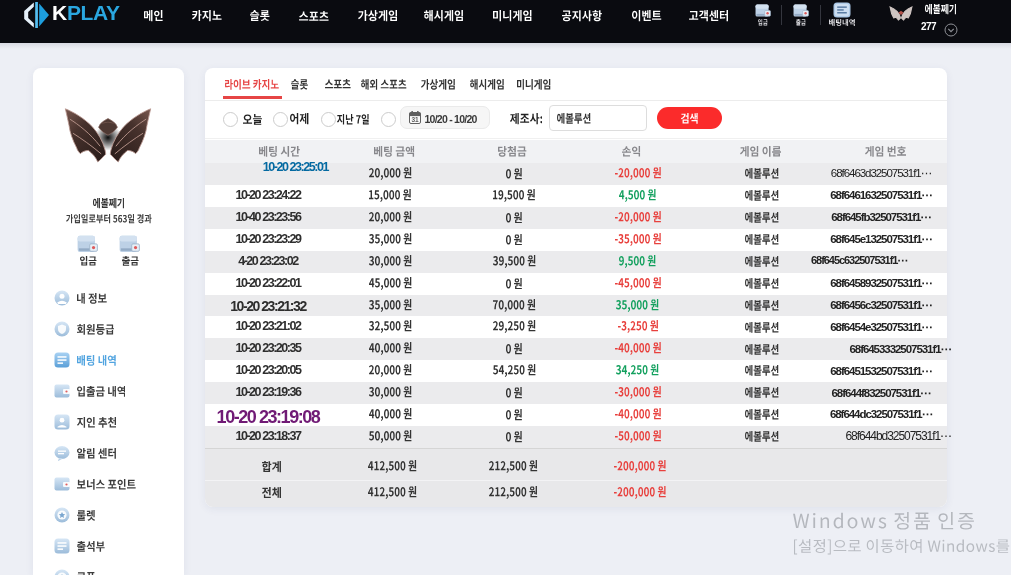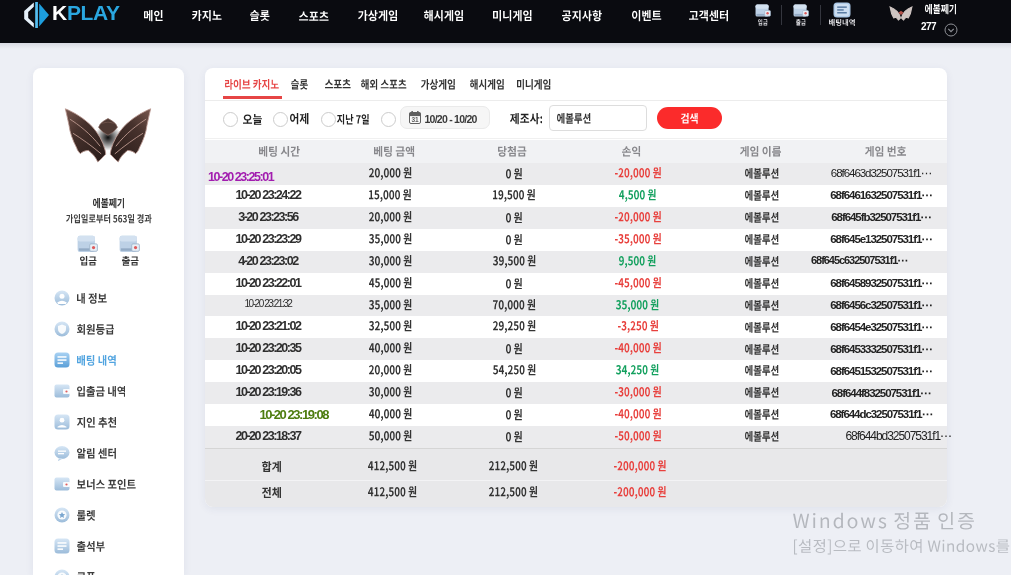--- a/index.html
+++ b/index.html
@@ -381,21 +381,21 @@
     <svg style="position:absolute;left:622.0px;top:146.2px" width="18.7" height="11.2" viewBox="0.43 -9.63 18.7 11.2">
       <use href="#t43" fill="#87878b"></use>
     </svg>
     <svg style="position:absolute;left:740.0px;top:146.2px" width="41.6" height="11.3" viewBox="0.31 -9.65 41.6 11.3">
       <use href="#t44" fill="#87878b"></use>
     </svg>
     <svg style="position:absolute;left:864.5px;top:146.2px" width="41.6" height="11.2" viewBox="0.31 -9.64 41.6 11.2">
       <use href="#t45" fill="#87878b"></use>
     </svg>
     <div class="abs" style="left:205px;top:163.0px;width:742px;height:21.9px;background:#ebebed"></div>
-    <div class="abs" style="left:208px;top:170px;width:120px;text-align:left;font-size:12.5px;font-weight:700;letter-spacing:-1.45px;color:#a21caf">10-20 23:25:01</div>
+    <div class="abs" style="left:208px;top:160px;width:120px;text-align:right;font-size:12.5px;font-weight:700;letter-spacing:-1.45px;color:#0369a1">10-20 23:25:01</div>
     <svg style="position:absolute;left:368.8px;top:167.0px" width="43.0" height="13.5" viewBox="0.34 -10.31 43.0 13.5">
       <use href="#t46" fill="#333333"></use>
     </svg>
     <svg style="position:absolute;left:506.1px;top:167.9px" width="16.5" height="11.8" viewBox="0.43 -10.31 16.5 11.8">
       <use href="#t47" fill="#333333"></use>
     </svg>
     <svg style="position:absolute;left:614.6px;top:167.0px" width="46.5" height="13.5" viewBox="0.48 -10.31 46.5 13.5">
       <use href="#t48" fill="#e8403d"></use>
     </svg>
     <svg style="position:absolute;left:745.3px;top:168.1px" width="34.1" height="11.3" viewBox="0.45 -9.64 34.1 11.3">
@@ -410,21 +410,21 @@
       <use href="#t50" fill="#333333"></use>
     </svg>
     <svg style="position:absolute;left:619.1px;top:188.9px" width="37.3" height="13.5" viewBox="0.21 -10.31 37.3 13.5">
       <use href="#t51" fill="#13a05e"></use>
     </svg>
     <svg style="position:absolute;left:745.3px;top:190.0px" width="34.1" height="11.3" viewBox="0.45 -9.64 34.1 11.3">
       <use href="#t38" fill="#333333"></use>
     </svg>
     <div class="abs" style="left:811px;top:188.2px;width:140px;text-align:center;font-size:11.5px;font-weight:700;letter-spacing:-1.05px;color:#222">68f6461632507531f1⋯</div>
     <div class="abs" style="left:205px;top:206.8px;width:742px;height:21.9px;background:#ebebed"></div>
-    <div class="abs" style="left:208px;top:209.8px;width:120px;text-align:center;font-size:12.5px;font-weight:700;letter-spacing:-1.45px;color:#2e2e2e">3-20 23:23:56</div>
+    <div class="abs" style="left:208px;top:209.8px;width:120px;text-align:center;font-size:12.5px;font-weight:700;letter-spacing:-1.45px;color:#2e2e2e">10-40 23:23:56</div>
     <svg style="position:absolute;left:368.8px;top:210.8px" width="43.0" height="13.5" viewBox="0.34 -10.31 43.0 13.5">
       <use href="#t46" fill="#333333"></use>
     </svg>
     <svg style="position:absolute;left:506.1px;top:211.7px" width="16.5" height="11.8" viewBox="0.43 -10.31 16.5 11.8">
       <use href="#t47" fill="#333333"></use>
     </svg>
     <svg style="position:absolute;left:614.6px;top:210.8px" width="46.5" height="13.5" viewBox="0.48 -10.31 46.5 13.5">
       <use href="#t48" fill="#e8403d"></use>
     </svg>
     <svg style="position:absolute;left:745.3px;top:212.0px" width="34.1" height="11.3" viewBox="0.45 -9.64 34.1 11.3">
@@ -468,21 +468,21 @@
       <use href="#t47" fill="#333333"></use>
     </svg>
     <svg style="position:absolute;left:614.6px;top:276.6px" width="46.5" height="13.5" viewBox="0.48 -10.31 46.5 13.5">
       <use href="#t58" fill="#e8403d"></use>
     </svg>
     <svg style="position:absolute;left:745.3px;top:277.7px" width="34.1" height="11.3" viewBox="0.45 -9.64 34.1 11.3">
       <use href="#t38" fill="#333333"></use>
     </svg>
     <div class="abs" style="left:811px;top:275.9px;width:140px;text-align:center;font-size:11.5px;font-weight:700;letter-spacing:-1.05px;color:#222">68f6458932507531f1⋯</div>
     <div class="abs" style="left:205px;top:294.5px;width:742px;height:21.9px;background:#ebebed"></div>
-    <div class="abs" style="left:208px;top:297.5px;width:120px;text-align:center;font-size:10px;font-weight:400;letter-spacing:-1.45px;color:#2e2e2e">10-20 23:21:32</div>
+    <div class="abs" style="left:208px;top:297.5px;width:120px;text-align:center;font-size:14px;font-weight:700;letter-spacing:-1.45px;color:#2e2e2e">10-20 23:21:32</div>
     <svg style="position:absolute;left:368.8px;top:298.5px" width="43.1" height="13.5" viewBox="0.26 -10.31 43.1 13.5">
       <use href="#t52" fill="#333333"></use>
     </svg>
     <svg style="position:absolute;left:492.9px;top:298.5px" width="42.8" height="13.5" viewBox="0.49 -10.31 42.8 13.5">
       <use href="#t59" fill="#333333"></use>
     </svg>
     <svg style="position:absolute;left:616.3px;top:298.5px" width="43.1" height="13.5" viewBox="0.26 -10.31 43.1 13.5">
       <use href="#t52" fill="#13a05e"></use>
     </svg>
     <svg style="position:absolute;left:745.3px;top:299.6px" width="34.1" height="11.3" viewBox="0.45 -9.64 34.1 11.3">
@@ -510,21 +510,21 @@
     </svg>
     <svg style="position:absolute;left:506.1px;top:343.2px" width="16.5" height="11.8" viewBox="0.43 -10.31 16.5 11.8">
       <use href="#t47" fill="#333333"></use>
     </svg>
     <svg style="position:absolute;left:614.6px;top:342.4px" width="46.5" height="13.5" viewBox="0.48 -10.31 46.5 13.5">
       <use href="#t64" fill="#e8403d"></use>
     </svg>
     <svg style="position:absolute;left:745.3px;top:343.5px" width="34.1" height="11.3" viewBox="0.45 -9.64 34.1 11.3">
       <use href="#t38" fill="#333333"></use>
     </svg>
-    <div class="abs" style="left:811px;top:341.6px;width:140px;text-align:center;font-size:11.5px;font-weight:700;letter-spacing:-1.05px;color:#222">68f6453332507531f1⋯</div>
+    <div class="abs" style="left:811px;top:341.6px;width:140px;text-align:right;font-size:11.5px;font-weight:700;letter-spacing:-1.05px;color:#222">68f6453332507531f1⋯</div>
     <div class="abs" style="left:208px;top:363.2px;width:120px;text-align:center;font-size:12.5px;font-weight:700;letter-spacing:-1.45px;color:#2e2e2e">10-20 23:20:05</div>
     <svg style="position:absolute;left:368.8px;top:364.3px" width="43.0" height="13.5" viewBox="0.34 -10.31 43.0 13.5">
       <use href="#t46" fill="#333333"></use>
     </svg>
     <svg style="position:absolute;left:492.8px;top:364.3px" width="43.1" height="13.5" viewBox="0.26 -10.31 43.1 13.5">
       <use href="#t65" fill="#333333"></use>
     </svg>
     <svg style="position:absolute;left:616.3px;top:364.3px" width="43.1" height="13.5" viewBox="0.26 -10.31 43.1 13.5">
       <use href="#t66" fill="#13a05e"></use>
     </svg>
@@ -540,36 +540,36 @@
     <svg style="position:absolute;left:506.1px;top:387.1px" width="16.5" height="11.8" viewBox="0.43 -10.31 16.5 11.8">
       <use href="#t47" fill="#333333"></use>
     </svg>
     <svg style="position:absolute;left:614.6px;top:386.2px" width="46.5" height="13.5" viewBox="0.48 -10.31 46.5 13.5">
       <use href="#t67" fill="#e8403d"></use>
     </svg>
     <svg style="position:absolute;left:745.3px;top:387.3px" width="34.1" height="11.3" viewBox="0.45 -9.64 34.1 11.3">
       <use href="#t38" fill="#333333"></use>
     </svg>
     <div class="abs" style="left:811px;top:385.5px;width:140px;text-align:center;font-size:11.5px;font-weight:700;letter-spacing:-1.05px;color:#222">68f644f832507531f1⋯</div>
-    <div class="abs" style="left:208px;top:407.1px;width:120px;text-align:right;font-size:13px;font-weight:700;letter-spacing:-1.45px;color:#4d7c0f">10-20 23:19:08</div>
+    <div class="abs" style="left:208px;top:407.1px;width:120px;text-align:center;font-size:18px;font-weight:700;letter-spacing:-1.45px;color:#701a75">10-20 23:19:08</div>
     <svg style="position:absolute;left:368.7px;top:408.1px" width="43.1" height="13.5" viewBox="0.21 -10.31 43.1 13.5">
       <use href="#t63" fill="#333333"></use>
     </svg>
     <svg style="position:absolute;left:506.1px;top:409.0px" width="16.5" height="11.8" viewBox="0.43 -10.31 16.5 11.8">
       <use href="#t47" fill="#333333"></use>
     </svg>
     <svg style="position:absolute;left:614.6px;top:408.1px" width="46.5" height="13.5" viewBox="0.48 -10.31 46.5 13.5">
       <use href="#t64" fill="#e8403d"></use>
     </svg>
     <svg style="position:absolute;left:745.3px;top:409.2px" width="34.1" height="11.3" viewBox="0.45 -9.64 34.1 11.3">
       <use href="#t38" fill="#333333"></use>
     </svg>
     <div class="abs" style="left:811px;top:407.4px;width:140px;text-align:center;font-size:11.5px;font-weight:700;letter-spacing:-1.05px;color:#222">68f644dc32507531f1⋯</div>
     <div class="abs" style="left:205px;top:426.0px;width:742px;height:21.9px;background:#ebebed"></div>
-    <div class="abs" style="left:208px;top:429.0px;width:120px;text-align:center;font-size:12.5px;font-weight:700;letter-spacing:-1.45px;color:#2e2e2e">20-20 23:18:37</div>
+    <div class="abs" style="left:208px;top:429.0px;width:120px;text-align:center;font-size:12.5px;font-weight:700;letter-spacing:-1.45px;color:#2e2e2e">10-20 23:18:37</div>
     <svg style="position:absolute;left:368.8px;top:430.0px" width="43.1" height="13.5" viewBox="0.26 -10.31 43.1 13.5">
       <use href="#t68" fill="#333333"></use>
     </svg>
     <svg style="position:absolute;left:506.1px;top:430.9px" width="16.5" height="11.8" viewBox="0.43 -10.31 16.5 11.8">
       <use href="#t47" fill="#333333"></use>
     </svg>
     <svg style="position:absolute;left:614.6px;top:430.0px" width="46.5" height="13.5" viewBox="0.48 -10.31 46.5 13.5">
       <use href="#t69" fill="#e8403d"></use>
     </svg>
     <svg style="position:absolute;left:745.3px;top:431.2px" width="34.1" height="11.3" viewBox="0.45 -9.64 34.1 11.3">

